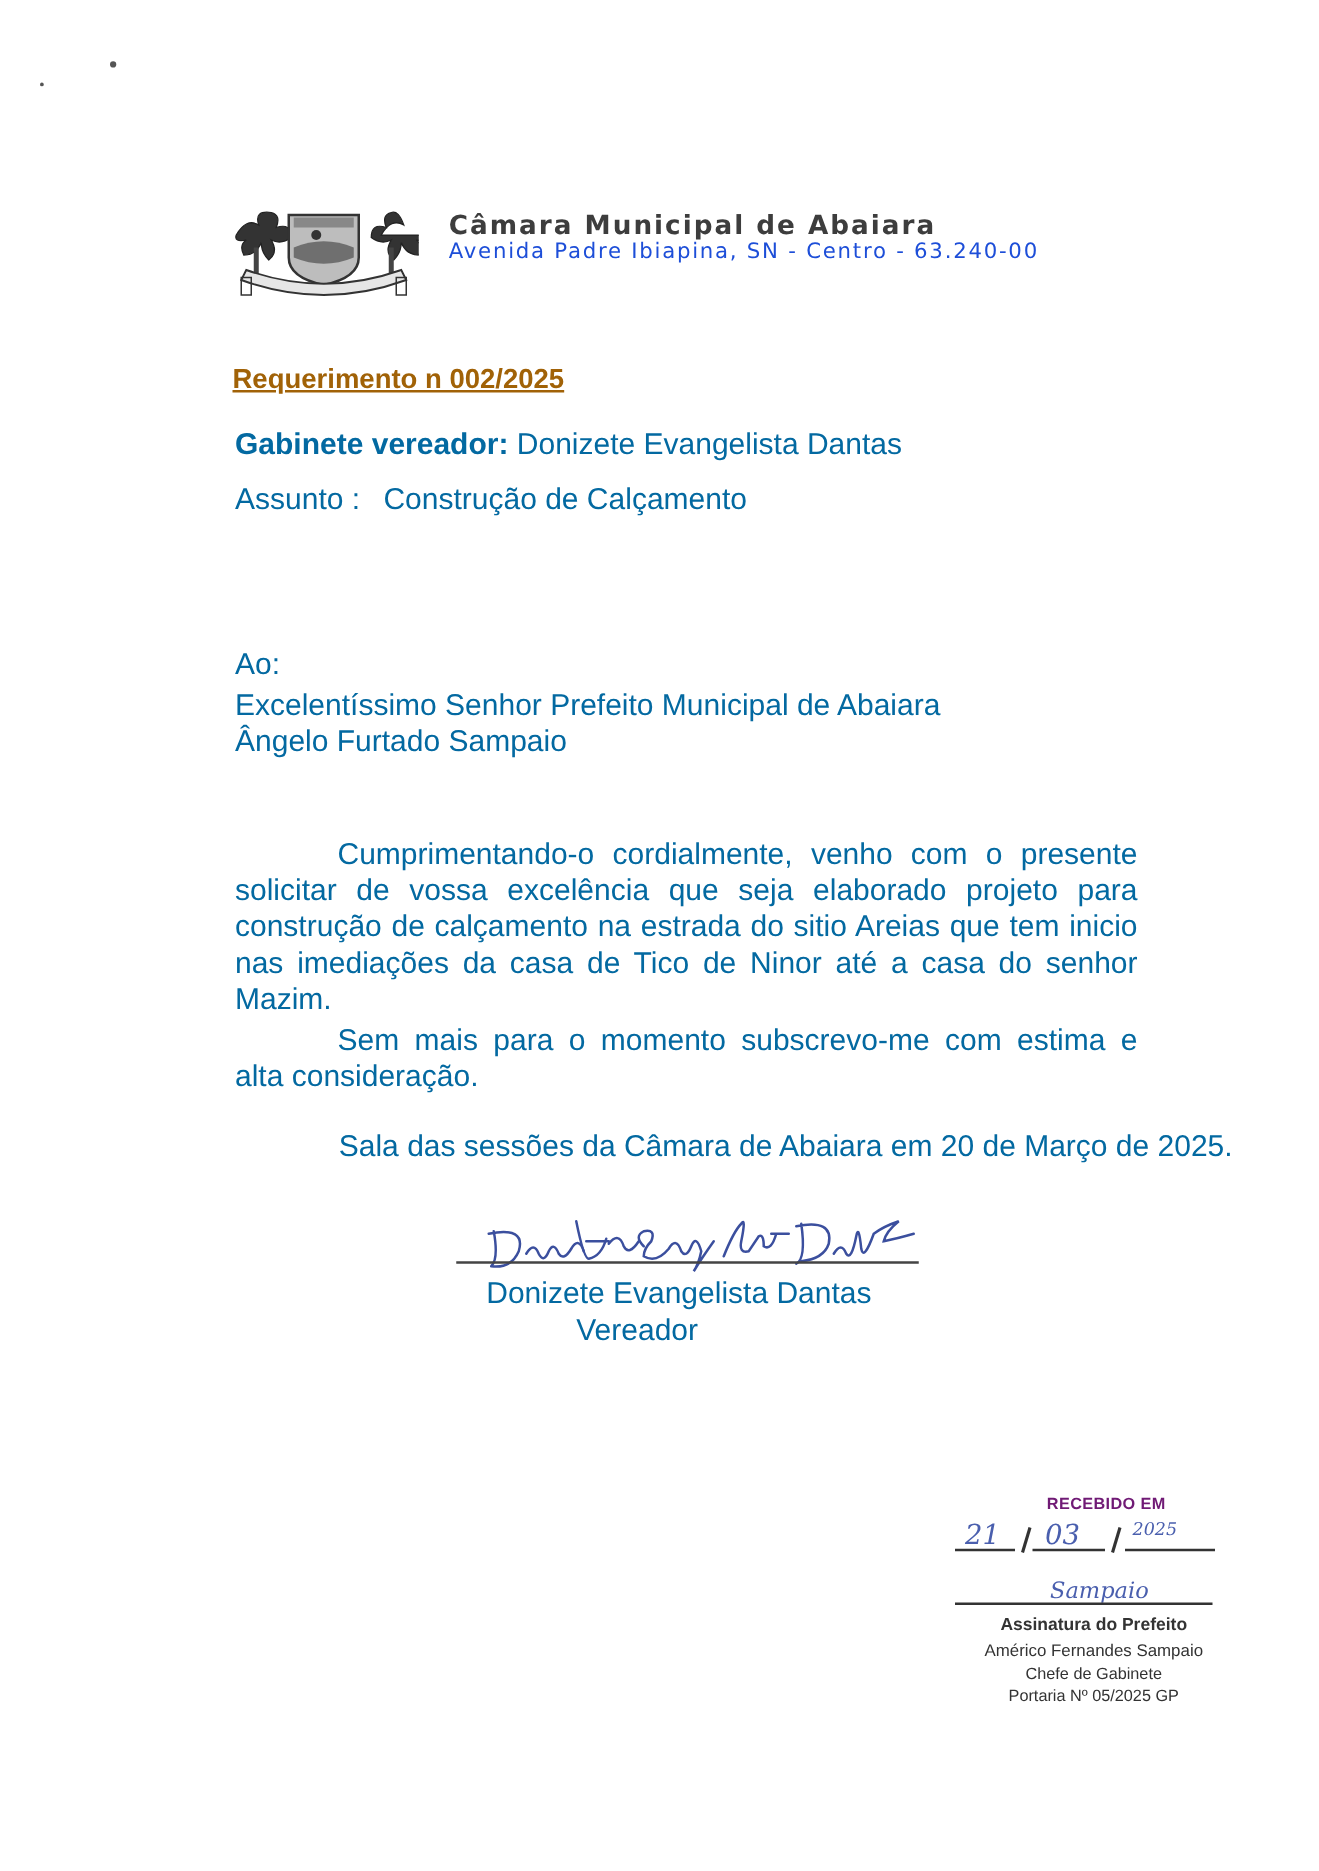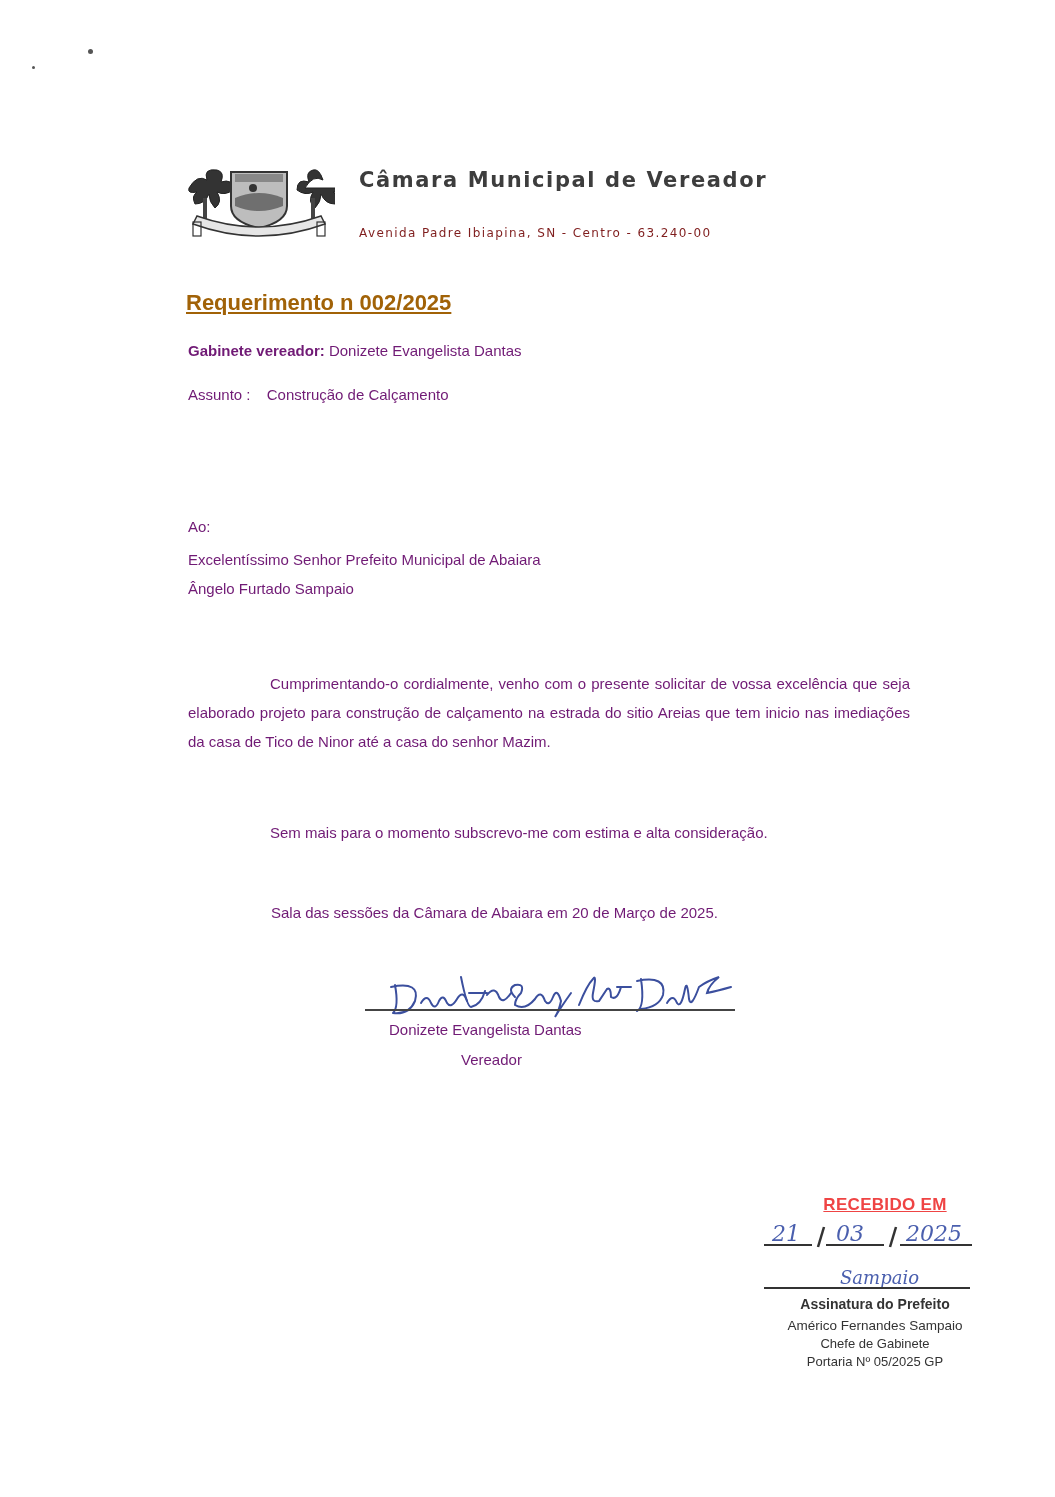--- a/index.html
+++ b/index.html
@@ -5,31 +5,31 @@
   html, body { margin: 0; padding: 0; }
   body {
     width: 1055px; height: 1497px; background: #ffffff; position: relative; overflow: hidden;
     font-family: "Liberation Sans", "DejaVu Sans", sans-serif; color: #1e1e1e;
   }
   .speck { position: absolute; border-radius: 50%; background: #555; }
   .header { position: absolute; left: 183px; top: 158px; width: 720px; height: 82px; }
   .logo { position: absolute; left: 0; top: 0; width: 152px; height: 82px; }
   .hdr-text { position: absolute; left: 176px; top: 10px; }
   .hdr-title { font-family: "DejaVu Sans", sans-serif; font-weight: bold; font-size: 21px; color: #3d3d3d; letter-spacing: 1.6px; white-space: nowrap; }
-  .hdr-line { font-family: "DejaVu Sans", sans-serif; font-size: 12px; color: #7f1d1d; letter-spacing: 1.4px; white-space: nowrap; line-height: 18px; margin-top: 32px; }
-  .body-text { font-family: "Liberation Sans", sans-serif; font-size: 15px; color: #701a75; }
+  .hdr-line { font-family: "DejaVu Sans", sans-serif; font-size: 17px; color: #1d4ed8; letter-spacing: 1.4px; white-space: nowrap; line-height: 18px; }
+  .body-text { font-family: "Liberation Sans", sans-serif; font-size: 24px; color: #0369a1; }
   .req-title { position: absolute; left: 186px; top: 290px; font-size: 22px; font-weight: bold; text-decoration: underline; color: #a16207; }
   .line { position: absolute; white-space: nowrap; }
   .b { font-weight: bold; }
   .para { position: absolute; left: 188px; width: 722px; text-align: justify; line-height: 29px; }
   .para .indent { display: inline-block; width: 82px; }
   .sig-area { position: absolute; left: 365px; top: 965px; width: 400px; height: 120px; }
   .sig-line { position: absolute; left: 0; top: 44px; width: 370px; height: 2px; background: #444; }
   .recv { position: absolute; left: 760px; top: 1195px; width: 230px; height: 150px; text-align: center; }
-  .recv-title { font-weight: bold; font-size: 17px; color: #ef4444; letter-spacing: 0.3px; text-decoration: underline; }
+  .recv-title { font-weight: bold; font-size: 13px; color: #701a75; letter-spacing: 0.3px; }
   .recv-small { font-size: 13px; color: #333; line-height: 18px; }
 </style>
 </head>
 <body>
 
 <div class="speck" style="left:88px;top:49px;width:5px;height:5px;"></div>
 <div class="speck" style="left:32px;top:66px;width:3px;height:3px;"></div>
 
 <div class="header">
   <svg class="logo" viewBox="0 0 152 82">
@@ -45,21 +45,21 @@
     <path d="M48 14 h56 v34 q0 16 -28 22 q-28 -6 -28 -22z" fill="#bdbdbd" stroke="#333" stroke-width="2"></path>
     <rect x="52" y="16" width="48" height="8" fill="#888"></rect>
     <path d="M52 40 q24 -10 48 0 v8 q-24 10 -48 0z" fill="#6f6f6f"></path>
     <circle cx="70" cy="30" r="4" fill="#333"></circle>
 
     <path d="M14 58 q62 22 124 0 l4 8 q-66 24 -132 0z" fill="#e6e6e6" stroke="#333" stroke-width="1.5"></path>
     <rect x="10" y="64" width="8" height="14" fill="none" stroke="#333" stroke-width="1.2"></rect>
     <rect x="134" y="64" width="8" height="14" fill="none" stroke="#333" stroke-width="1.2"></rect>
   </svg>
   <div class="hdr-text">
-    <div class="hdr-title">Câmara Municipal de Vereador</div>
+    <div class="hdr-title">Câmara Municipal de Abaiara</div>
     <div class="hdr-line">Avenida Padre Ibiapina, SN - Centro - 63.240-00</div>
   </div>
 </div>
 
 <div class="req-title body-text">Requerimento n 002/2025</div>
 
 <div class="line body-text" style="left:188px;top:342px;">
   <span class="b">Gabinete vereador:</span>
   <span>Donizete Evangelista Dantas</span>
 </div>
@@ -105,21 +105,21 @@
   <div style="position:relative;height:30px;margin-top:6px;">
     <svg width="230" height="30" style="position:absolute;left:0;top:0;" viewBox="0 0 230 30">
       <line x1="4" y1="24" x2="52" y2="24" stroke="#333" stroke-width="2"></line>
       <line x1="66" y1="24" x2="124" y2="24" stroke="#333" stroke-width="2"></line>
       <line x1="140" y1="24" x2="212" y2="24" stroke="#333" stroke-width="2"></line>
       <line x1="58" y1="26" x2="64" y2="6" stroke="#333" stroke-width="2.5"></line>
       <line x1="130" y1="26" x2="136" y2="6" stroke="#333" stroke-width="2.5"></line>
     </svg>
     <span style="position:absolute;left:12px;top:0;font-style:italic;font-size:22px;color:#4a5fae;font-family:'DejaVu Serif',serif;">21</span>
     <span style="position:absolute;left:76px;top:0;font-style:italic;font-size:22px;color:#4a5fae;font-family:'DejaVu Serif',serif;">03</span>
-    <span style="position:absolute;left:146px;top:0;font-style:italic;font-size:22px;color:#4a5fae;font-family:'DejaVu Serif',serif;">2025</span>
+    <span style="position:absolute;left:146px;top:0;font-style:italic;font-size:14px;color:#4a5fae;font-family:'DejaVu Serif',serif;">2025</span>
   </div>
   <div style="position:relative;height:22px;margin-top:22px;">
     <span style="position:absolute;left:80px;top:-6px;font-style:italic;font-size:18px;color:#4a5fae;font-family:'DejaVu Serif',serif;">Sampaio</span>
     <div style="position:absolute;left:4px;top:14px;width:206px;height:2px;background:#333;"></div>
   </div>
   <div class="recv-small" style="font-weight:bold;font-size:14px;">Assinatura do Prefeito</div>
   <div class="recv-small" style="margin-top:4px;font-size:13.5px;">Américo Fernandes Sampaio</div>
   <div class="recv-small">Chefe de Gabinete</div>
   <div class="recv-small">Portaria Nº 05/2025   GP</div>
 </div>

